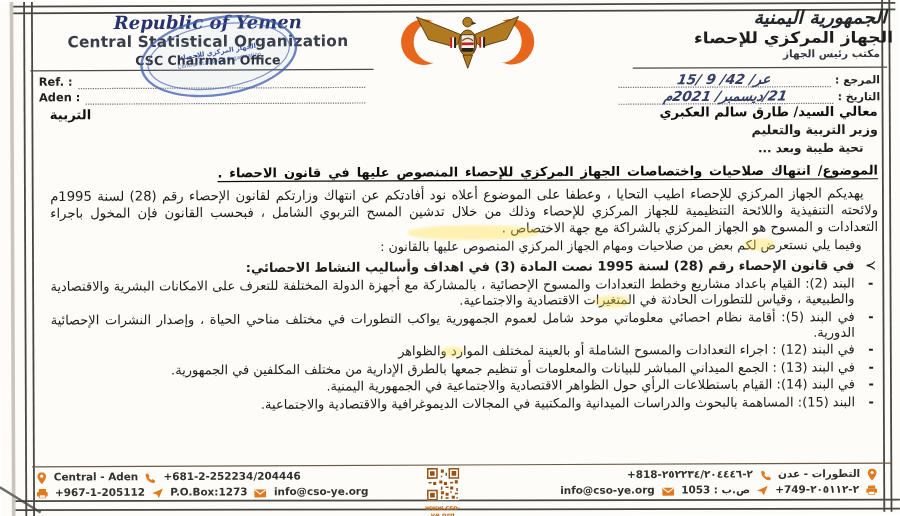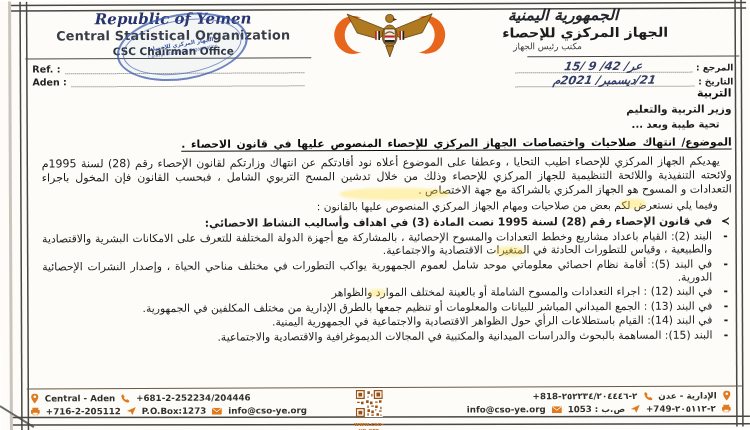--- a/index.html
+++ b/index.html
@@ -20,24 +20,24 @@
   .ref-en{position:absolute;left:33px;width:272px;display:flex;align-items:flex-end;gap:5px;
     font-size:9.5px;font-weight:700;color:#222;}
   .dotline{flex:1;border-bottom:1.3px dotted #6f6f6f;height:10px;}
   .stamp{position:absolute;left:117px;top:13px;width:128px;height:62px;border:2.2px solid rgba(62,94,172,.75);
     border-radius:50%;transform:rotate(-9deg);background:rgba(80,110,190,.05);z-index:3;
     display:flex;flex-direction:column;align-items:center;justify-content:center;overflow:hidden;}
   .stamp-inner{position:absolute;inset:4px;border:1px solid rgba(62,94,172,.65);border-radius:50%;}
   .stamp-txt1{font-size:5.5px;color:rgba(44,74,156,.9);font-weight:700;z-index:1;}
   .stamp-txt2{font-size:4.5px;color:rgba(44,74,156,.85);margin-top:2px;z-index:1;}
   .emblem{position:absolute;left:333px;top:5px;}
-  .hdr-ar{position:absolute;right:16px;top:7px;width:220px;text-align:left;direction:rtl;color:#1c1c1c;}
+  .hdr-ar{position:absolute;right:16px;top:7px;width:220px;text-align:right;direction:rtl;color:#1c1c1c;}
   .ar-country{font-size:15px;font-weight:700;font-style:italic;transform:scaleX(1.05);color:#23262b;}
   .ar-org{font-size:13px;font-weight:700;margin-top:1px;transform:scaleX(1.1);}
-  .ar-office{font-size:8.8px;font-weight:400;margin-top:1px;color:#33363c;}
+  .ar-office{font-size:8.8px;font-weight:700;margin-top:1px;color:#33363c;}
   .ref-ar{position:absolute;right:16px;width:218px;display:flex;align-items:flex-end;gap:4px;
     direction:rtl;font-size:9px;font-weight:700;color:#222;}
   .hand{font-style:italic;font-weight:700;font-size:11.5px;color:#333e66;transform:skewX(-10deg);
     display:inline-block;white-space:nowrap;}
   .ref-ar .dotline{text-align:center;height:13px;}
 
   
   .letter{position:absolute;left:42px;right:18px;top:88px;direction:rtl;color:#1d1d1d;}
   .addr-row1{display:flex;justify-content:space-between;align-items:baseline;
     font-size:11px;font-weight:700;color:#101010;}
@@ -142,20 +142,21 @@
     <span>المرجع :</span>
     <span class="dotline"><span class="hand" dir="ltr">15/ 9 /عر/ 42</span></span>
   </div>
   <div class="ref-ar" style="top:74px;">
     <span>التاريخ :</span>
     <span class="dotline"><span class="hand">21/ديسمبر/ 2021م</span></span>
   </div>
 
   <div class="letter">
     <div class="addr-row1">
+      <span>معالي السيد/ طارق سالم العكبري</span>
       <span>التربية</span>
     </div>
     <div class="addr-title">وزير التربية والتعليم</div>
     <div class="greeting">تحية طيبة وبعد ...</div>
     <div class="subject">الموضوع/ انتهاك صلاحيات واختصاصات الجهاز المركزي للإحصاء المنصوص عليها في قانون الاحصاء .</div>
     <p class="para">يهديكم الجهاز المركزي للإحصاء اطيب التحايا ، وعطفا على الموضوع أعلاه نود أفادتكم عن انتهاك وزارتكم لقانون الإحصاء رقم (28) لسنة 1995م ولائحته التنفيذية واللائحة التنظيمية للجهاز المركزي للإحصاء وذلك من خلال تدشين المسح التربوي الشامل ، فبحسب القانون فإن المخول باجراء التعدادات و المسوح هو الجهاز المركزي بالشراكة مع جهة الاختصاص .</p>
     <div class="leadin">وفيما يلي نستعرض لكم بعض من صلاحيات ومهام الجهاز المركزي المنصوص عليها بالقانون :</div>
 
     <div>
       <div class="item first">
@@ -213,21 +214,21 @@
       <span>+681-2-252234/204446</span>
     </div>
     <div class="f-row">
       <span class="f-ico">
         <svg width="9" height="8" viewBox="0 0 9 8">
             <rect x="1.5" y="0" width="6" height="2.6" fill="#e07a1f"></rect>
             <rect x="0" y="2.6" width="9" height="3.6" rx="0.8" fill="#e07a1f"></rect>
             <rect x="2" y="5" width="5" height="2.6" fill="#fff" stroke="#e07a1f" stroke-width="0.6"></rect>
           </svg>
       </span>
-      <span>+716-2-205112</span>
+      <span>+967-1-205112</span>
       <span class="f-ico">
         <svg width="9" height="8" viewBox="0 0 9 8">
             <path d="M0 4L9 0 5.5 8 4 5z" fill="#e07a1f"></path>
           </svg>
       </span>
       <span>P.O.Box:1273</span>
       <span class="f-ico">
         <svg width="10" height="7" viewBox="0 0 10 7">
             <rect width="10" height="7" rx="1" fill="#e07a1f"></rect>
             <path d="M0.5 0.5l4.5 3.5 4.5-3.5" stroke="#fff" stroke-width="0.9" fill="none"></path>
@@ -281,21 +282,21 @@
   </div>
 
   <div class="f-ar">
     <div class="f-row">
       <span class="f-ico">
         <svg width="8" height="10" viewBox="0 0 8 10">
             <path d="M4 0C1.8 0 .4 1.6.4 3.4.4 6 4 10 4 10s3.6-4 3.6-6.6C7.6 1.6 6.2 0 4 0z" fill="#e07a1f"></path>
             <circle cx="4" cy="3.3" r="1.3" fill="#fff"></circle>
           </svg>
       </span>
-      <span>الإدارية - عدن</span>
+      <span>التطورات - عدن</span>
       <span class="f-ico">
         <svg width="9" height="9" viewBox="0 0 10 10">
             <path d="M2 .5C1 .5.5 1.5.7 2.6 1.2 5.9 4.1 8.8 7.4 9.3c1.1.2 2.1-.3 2.1-1.3 0-.4-.1-.7-.4-.9L7.6 6c-.4-.3-.9-.2-1.2.1l-.5.5C4.7 6 4 5.3 3.4 4.1l.5-.5c.3-.3.4-.8.1-1.2L2.9.9C2.7.6 2.4.5 2 .5z" fill="#e07a1f"></path>
           </svg>
       </span>
       <span dir="ltr">+818-٢-٢٥٢٢٣٤/٢٠٤٤٤٦</span>
     </div>
     <div class="f-row">
       <span class="f-ico">
         <svg width="9" height="8" viewBox="0 0 9 8">

